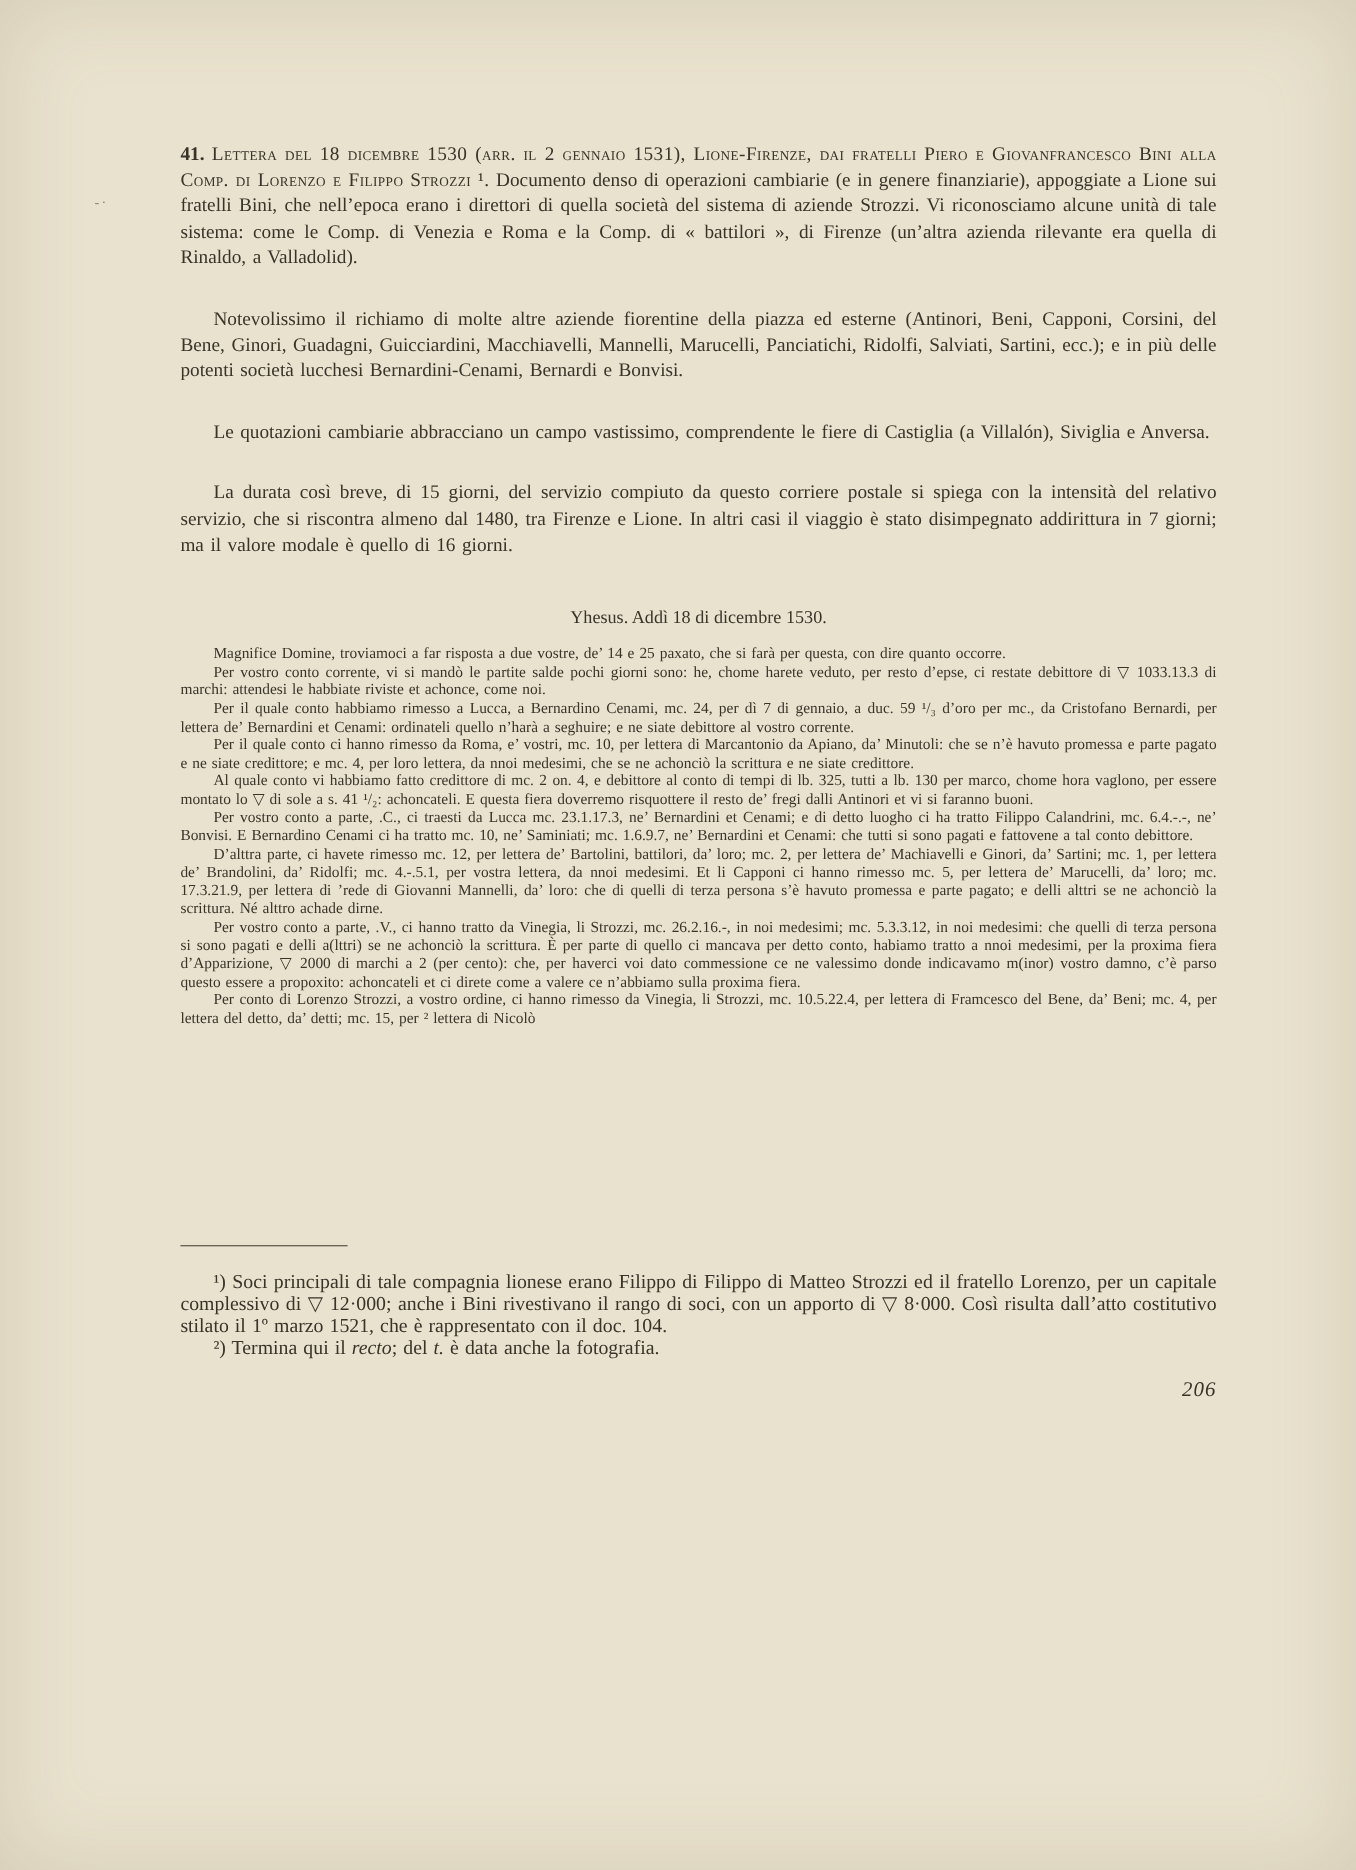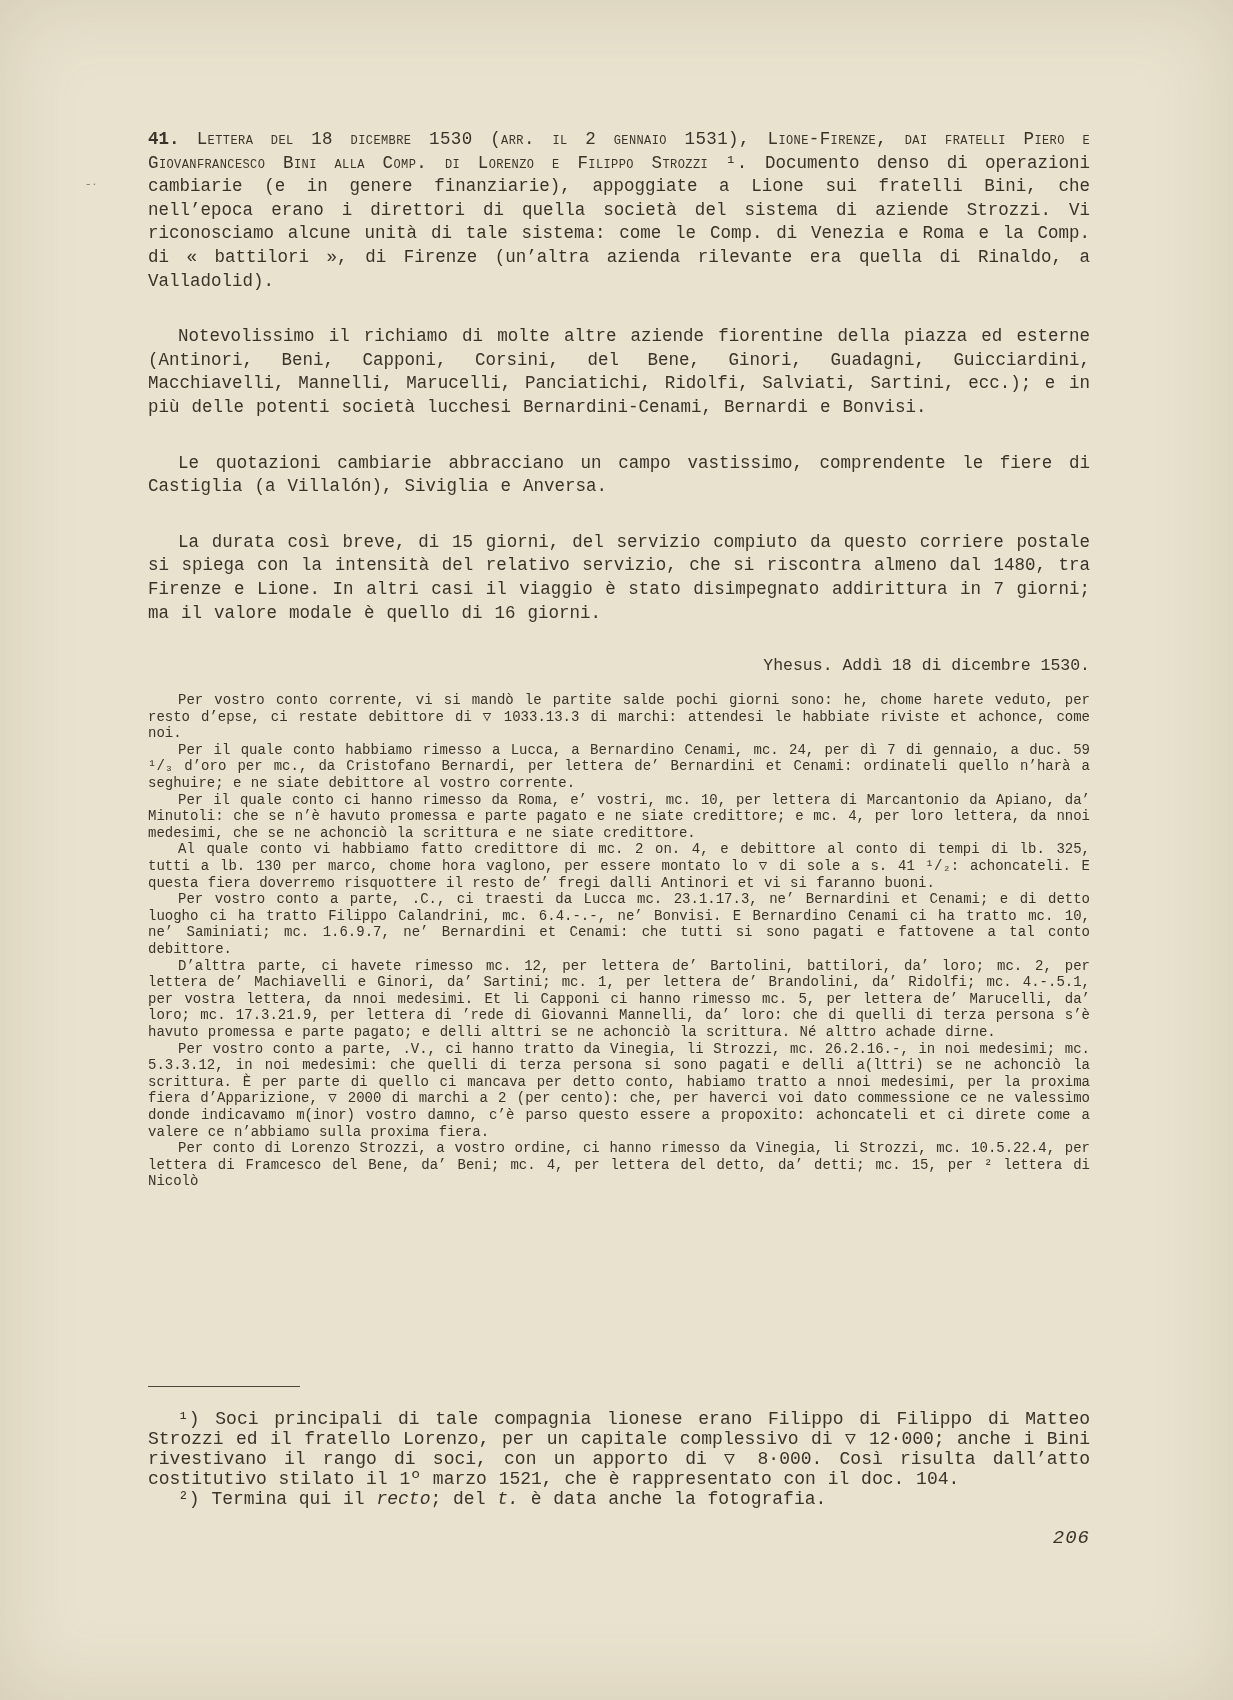--- a/index.html
+++ b/index.html
@@ -9,38 +9,37 @@
     height:1700px;
     margin:0 auto;
     background:#e9e2ce;
     box-shadow:inset 0 0 80px rgba(120,105,70,0.18);
     font-family:"Liberation Serif","DejaVu Serif",serif;
     color:#39332a;
     overflow:hidden;
   }
   .content{
     position:absolute;
-    left:148px;
+    left:164px;
     top:128px;
     width:942px;
-    font-family:Liberation Mono, monospace;
   }
   .intro-p{
     font-size:17.5px;
     line-height:23.6px;
     text-align:justify;
     margin:0;
     word-spacing:1.5px;
   }
   .intro-p.indent{text-indent:30px;margin-top:32px;}
   .num{font-weight:bold;}
   .sc{font-variant:small-caps;letter-spacing:0.4px;}
   .salutation{
-    margin:31px 0 0 0;
-    text-align:right;
+    margin:44px 0 0 0;
+    text-align:center;
     font-size:16.5px;
     line-height:20px;
   }
   .letter{margin-top:16px;}
   .letter-p{
     font-size:14px;
     line-height:16.6px;
     text-align:justify;
     text-indent:30px;
     margin:0;
@@ -90,20 +89,21 @@
     <section class="intro">
       <p class="intro-p"><b class="num">41.</b> <span class="sc">Lettera del 18 dicembre 1530 (arr. il 2 gennaio 1531), Lione-Firenze, dai fratelli Piero e Giovanfrancesco Bini alla Comp. di Lorenzo e Filippo Strozzi ¹.</span><span> Documento denso di operazioni cambiarie (e in genere finanziarie), appoggiate a Lione sui fratelli Bini, che nell’epoca erano i direttori di quella società del sistema di aziende Strozzi. Vi riconosciamo alcune unità di tale sistema: come le Comp. di Venezia e Roma e la Comp. di « battilori », di Firenze (un’altra azienda rilevante era quella di Rinaldo, a Valladolid).</span></p>
       <p class="intro-p indent">Notevolissimo il richiamo di molte altre aziende fiorentine della piazza ed esterne (Antinori, Beni, Capponi, Corsini, del Bene, Ginori, Guadagni, Guicciardini, Macchiavelli, Mannelli, Marucelli, Panciatichi, Ridolfi, Salviati, Sartini, ecc.); e in più delle potenti società lucchesi Bernardini-Cenami, Bernardi e Bonvisi.</p>
       <p class="intro-p indent">Le quotazioni cambiarie abbracciano un campo vastissimo, comprendente le fiere di Castiglia (a Villalón), Siviglia e Anversa.</p>
       <p class="intro-p indent">La durata così breve, di 15 giorni, del servizio compiuto da questo corriere postale si spiega con la intensità del relativo servizio, che si riscontra almeno dal 1480, tra Firenze e Lione. In altri casi il viaggio è stato disimpegnato addirittura in 7 giorni; ma il valore modale è quello di 16 giorni.</p>
     </section>
 
     <p class="salutation">Yhesus. Addì 18 di dicembre 1530.</p>
 
     <section class="letter">
+      <p class="letter-p">Magnifice Domine, troviamoci a far risposta a due vostre, de’ 14 e 25 paxato, che si farà per questa, con dire quanto occorre.</p>
       <p class="letter-p">Per vostro conto corrente, vi si mandò le partite salde pochi giorni sono: he, chome harete veduto, per resto d’epse, ci restate debittore di ▽ 1033.13.3 di marchi: attendesi le habbiate riviste et achonce, come noi.</p>
       <p class="letter-p">Per il quale conto habbiamo rimesso a Lucca, a Bernardino Cenami, mc. 24, per dì 7 di gennaio, a duc. 59 ¹/₃ d’oro per mc., da Cristofano Bernardi, per lettera de’ Bernardini et Cenami: ordinateli quello n’harà a seghuire; e ne siate debittore al vostro corrente.</p>
       <p class="letter-p">Per il quale conto ci hanno rimesso da Roma, e’ vostri, mc. 10, per lettera di Marcantonio da Apiano, da’ Minutoli: che se n’è havuto promessa e parte pagato e ne siate credittore; e mc. 4, per loro lettera, da nnoi medesimi, che se ne achonciò la scrittura e ne siate credittore.</p>
       <p class="letter-p">Al quale conto vi habbiamo fatto credittore di mc. 2 on. 4, e debittore al conto di tempi di lb. 325, tutti a lb. 130 per marco, chome hora vaglono, per essere montato lo ▽ di sole a s. 41 ¹/₂: achoncateli. E questa fiera doverremo risquottere il resto de’ fregi dalli Antinori et vi si faranno buoni.</p>
       <p class="letter-p">Per vostro conto a parte, .C., ci traesti da Lucca mc. 23.1.17.3, ne’ Bernardini et Cenami; e di detto luogho ci ha tratto Filippo Calandrini, mc. 6.4.-.-, ne’ Bonvisi. E Bernardino Cenami ci ha tratto mc. 10, ne’ Saminiati; mc. 1.6.9.7, ne’ Bernardini et Cenami: che tutti si sono pagati e fattovene a tal conto debittore.</p>
       <p class="letter-p">D’alttra parte, ci havete rimesso mc. 12, per lettera de’ Bartolini, battilori, da’ loro; mc. 2, per lettera de’ Machiavelli e Ginori, da’ Sartini; mc. 1, per lettera de’ Brandolini, da’ Ridolfi; mc. 4.-.5.1, per vostra lettera, da nnoi medesimi. Et li Capponi ci hanno rimesso mc. 5, per lettera de’ Marucelli, da’ loro; mc. 17.3.21.9, per lettera di ’rede di Giovanni Mannelli, da’ loro: che di quelli di terza persona s’è havuto promessa e parte pagato; e delli alttri se ne achonciò la scrittura. Né alttro achade dirne.</p>
       <p class="letter-p">Per vostro conto a parte, .V., ci hanno tratto da Vinegia, li Strozzi, mc. 26.2.16.-, in noi medesimi; mc. 5.3.3.12, in noi medesimi: che quelli di terza persona si sono pagati e delli a(lttri) se ne achonciò la scrittura. È per parte di quello ci mancava per detto conto, habiamo tratto a nnoi medesimi, per la proxima fiera d’Apparizione, ▽ 2000 di marchi a 2 (per cento): che, per haverci voi dato commessione ce ne valessimo donde indicavamo m(inor) vostro damno, c’è parso questo essere a propoxito: achoncateli et ci direte come a valere ce n’abbiamo sulla proxima fiera.</p>
       <p class="letter-p">Per conto di Lorenzo Strozzi, a vostro ordine, ci hanno rimesso da Vinegia, li Strozzi, mc. 10.5.22.4, per lettera di Framcesco del Bene, da’ Beni; mc. 4, per lettera del detto, da’ detti; mc. 15, per ² lettera di Nicolò</p>
     </section>
 

